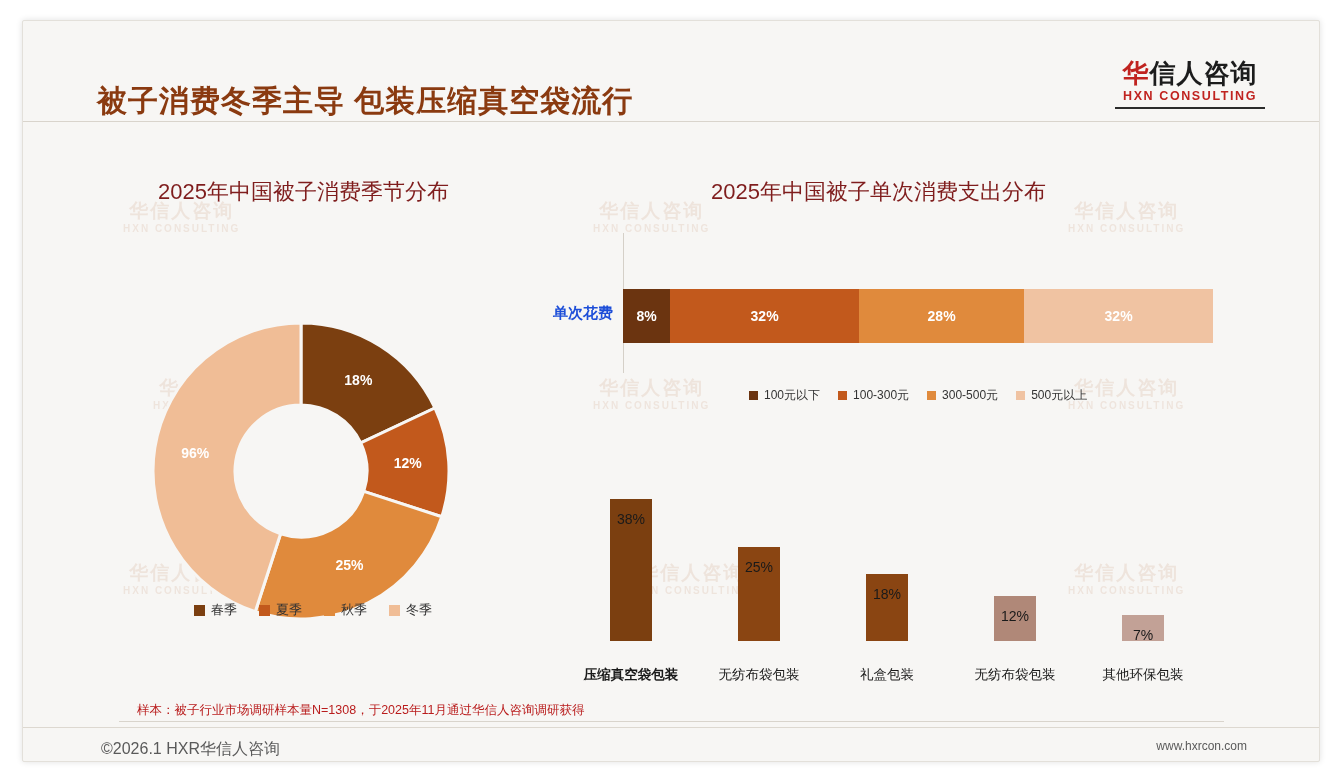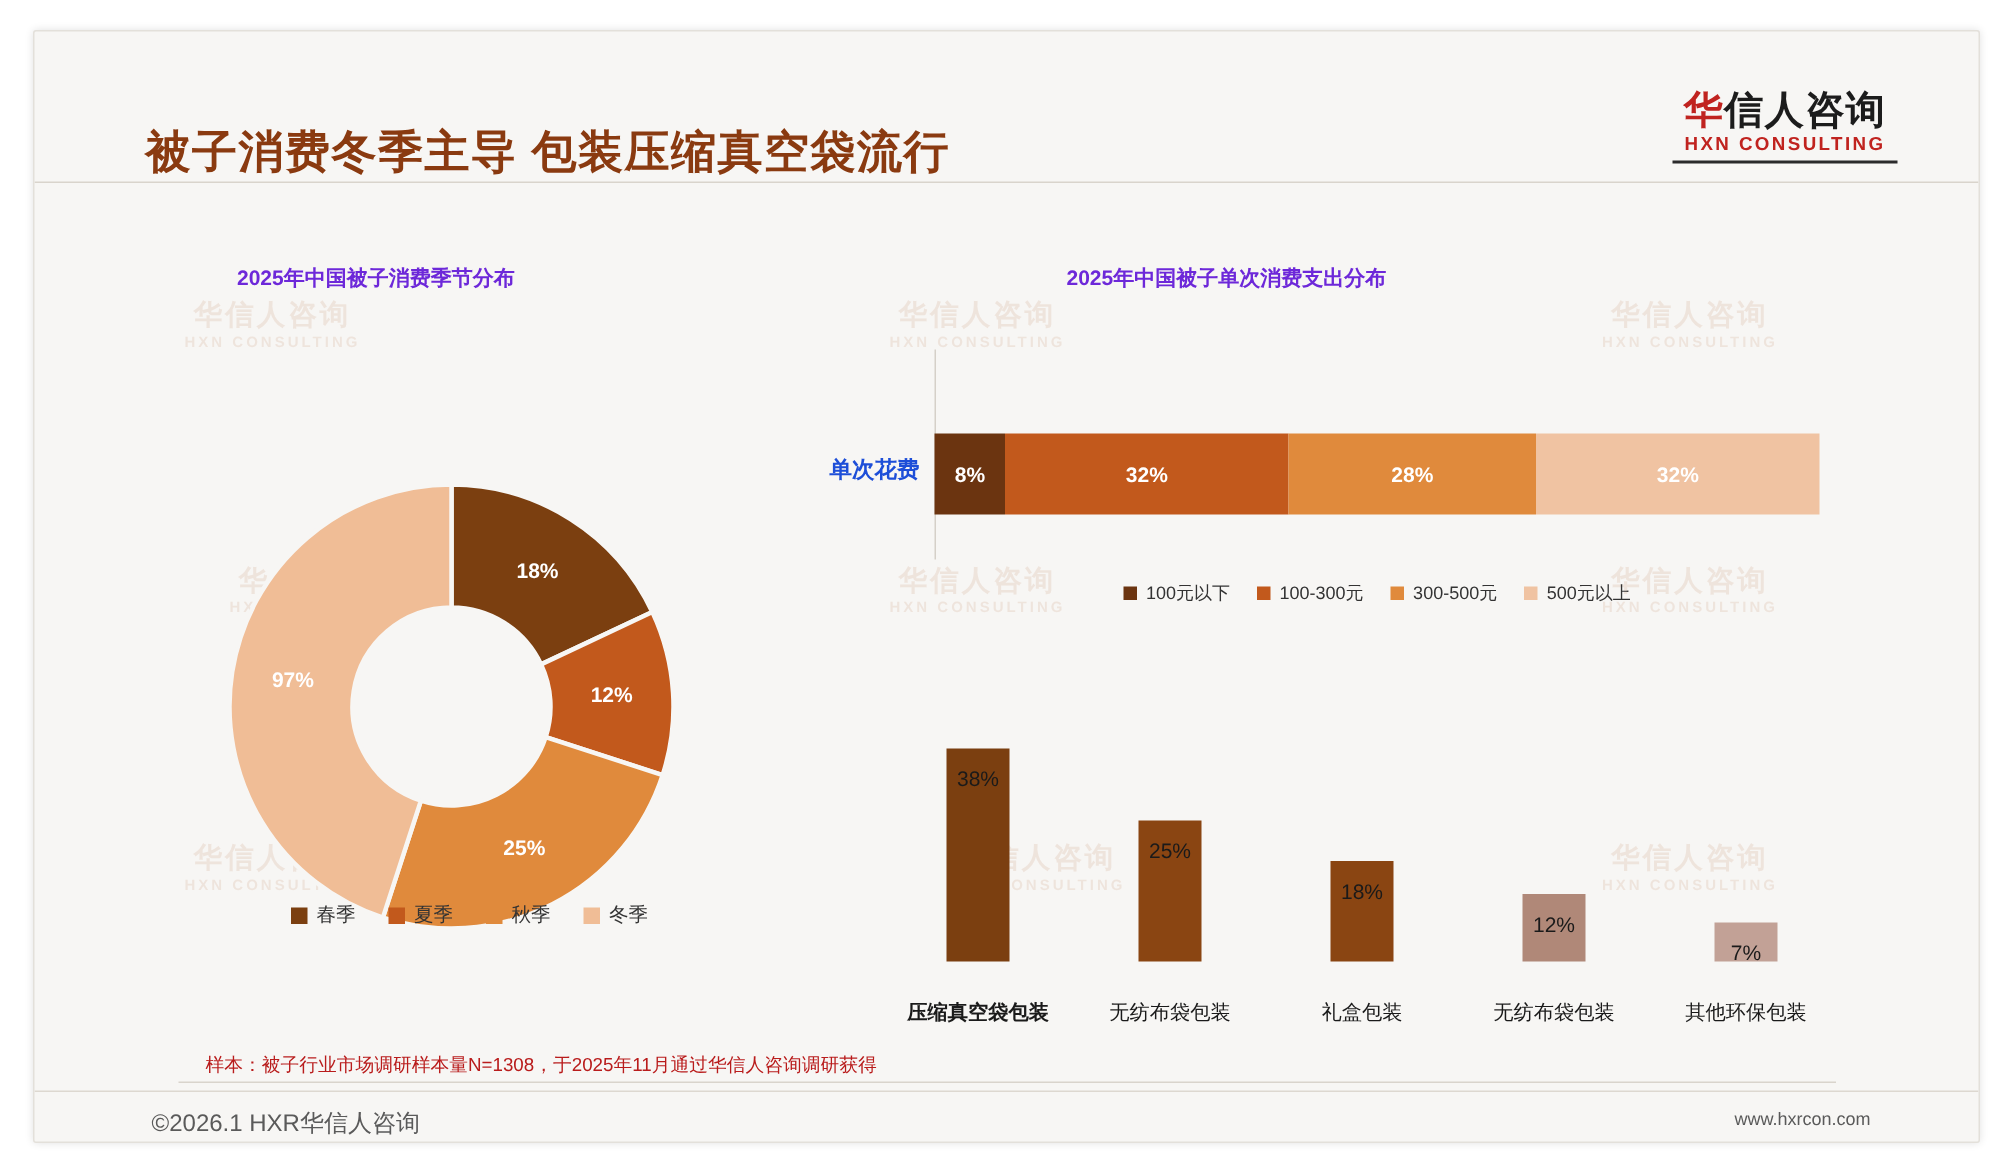--- a/index.html
+++ b/index.html
@@ -83,23 +83,23 @@
     pointer-events: none;
     text-align: center;
     line-height: 1.25;
     white-space: nowrap;
   }
   .wm .l1 { font-size: 19px; letter-spacing: 2px; }
   .wm .l2 { font-size: 10px; letter-spacing: 2px; }
   
   .panel-title {
     position: absolute;
-    font-size: 14px;
-    font-weight: bold;
-    color: #6d28d9;
+    font-size: 22px;
+    font-weight: normal;
+    color: #7f1d1d;
     white-space: nowrap;
   }
   
   #donut-wrap {
     position: absolute;
     left: 128px;
     top: 300px;
     width: 300px;
     height: 300px;
   }
@@ -150,21 +150,21 @@
     font-weight: bold;
     color: #1d4ed8;
   }
   .axis-line {
     position: absolute;
     background: #d5d0c8;
   }
   
   #col-wrap {
     position: absolute;
-    left: 576px;
+    left: 555px;
     top: 470px;
     width: 640px;
     height: 185px;
   }
   .col {
     position: absolute;
     bottom: 0;
     width: 42px;
   }
   .col-val {
@@ -280,21 +280,21 @@
     <div id="donut-wrap">
         <svg width="300" height="300">
           <path d="M 150 2 A 148 148 0 0 1 283.91440376497087 86.98466484836923 L 209.7185854627573 121.89856675670521 A 66 66 0 0 0 150 84 Z" fill="#7b3f10" stroke="#f7f6f4" stroke-width="3"></path>
           <path d="M 283.91440376497087 86.98466484836923 A 148 148 0 0 1 290.75636441168274 195.7345151674922 L 212.76973007548014 170.39512162874652 A 66 66 0 0 0 209.7185854627573 121.89856675670521 Z" fill="#c2591c" stroke="#f7f6f4" stroke-width="3"></path>
           <path d="M 290.75636441168274 195.7345151674922 A 148 148 0 0 1 104.2654848325078 290.75636441168274 L 129.60487837125348 212.76973007548014 A 66 66 0 0 0 212.76973007548014 170.39512162874652 Z" fill="#e08a3c" stroke="#f7f6f4" stroke-width="3"></path>
           <path d="M 104.2654848325078 290.75636441168274 A 148 148 0 0 1 149.99999999999997 2 L 150 84 A 66 66 0 0 0 129.60487837125348 212.76973007548014 Z" fill="#f0bd96" stroke="#f7f6f4" stroke-width="3"></path>
         </svg>
         <div class="donut-label" style="left: 191.333px; top: 50.6569px; width: 32px; text-align: center;">18%</div>
         <div class="donut-label" style="left: 240.789px; top: 134.281px; width: 32px; text-align: center;">12%</div>
         <div class="donut-label" style="left: 182.577px; top: 236.338px; width: 32px; text-align: center;">25%</div>
-        <div class="donut-label" style="left: 28.3173px; top: 124.262px; width: 32px; text-align: center;">97%</div>
+        <div class="donut-label" style="left: 28.3173px; top: 124.262px; width: 32px; text-align: center;">96%</div>
       </div>
     <div class="legend" id="donut-legend" style="left:152px; top:580px;padding-left:19px;">
         <div class="item">
           <span class="sw" style="background:#7b3f10"></span>
           <span>春季</span>
         </div>
         <div class="item">
           <span class="sw" style="background:#c2591c"></span>
           <span>夏季</span>
         </div>

